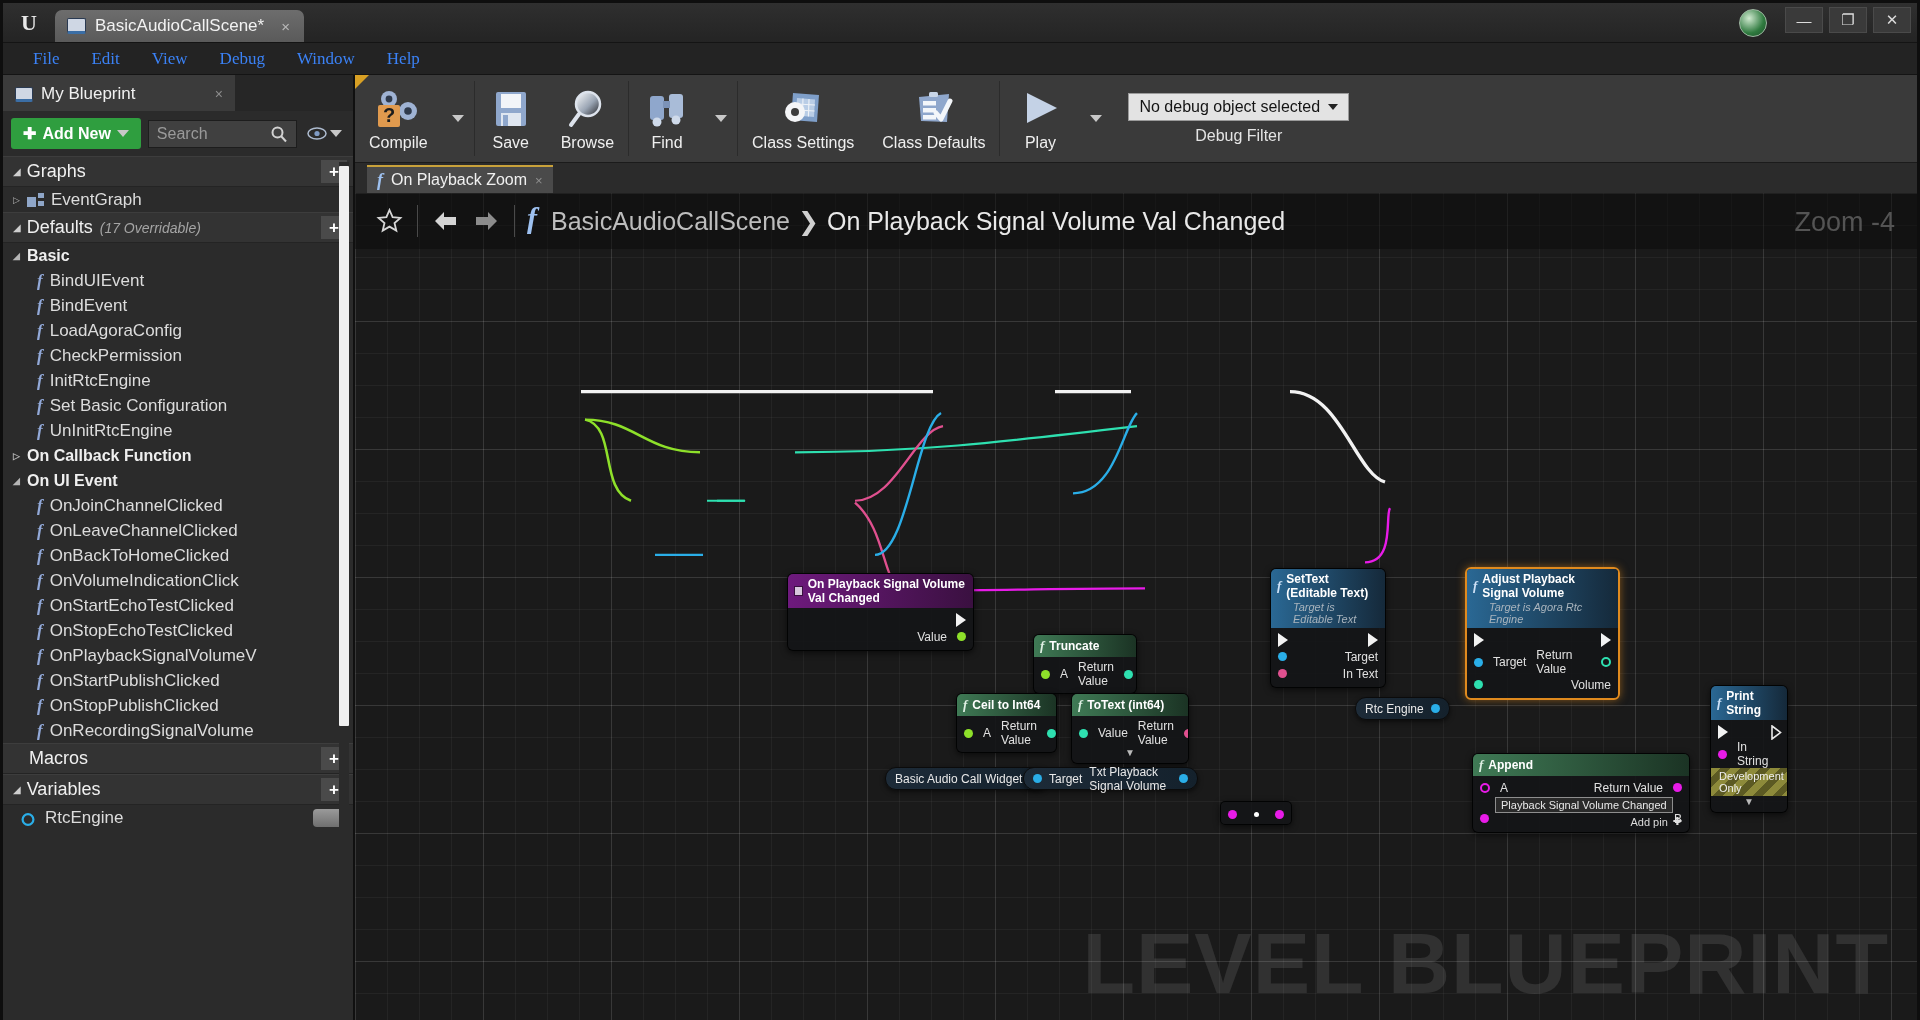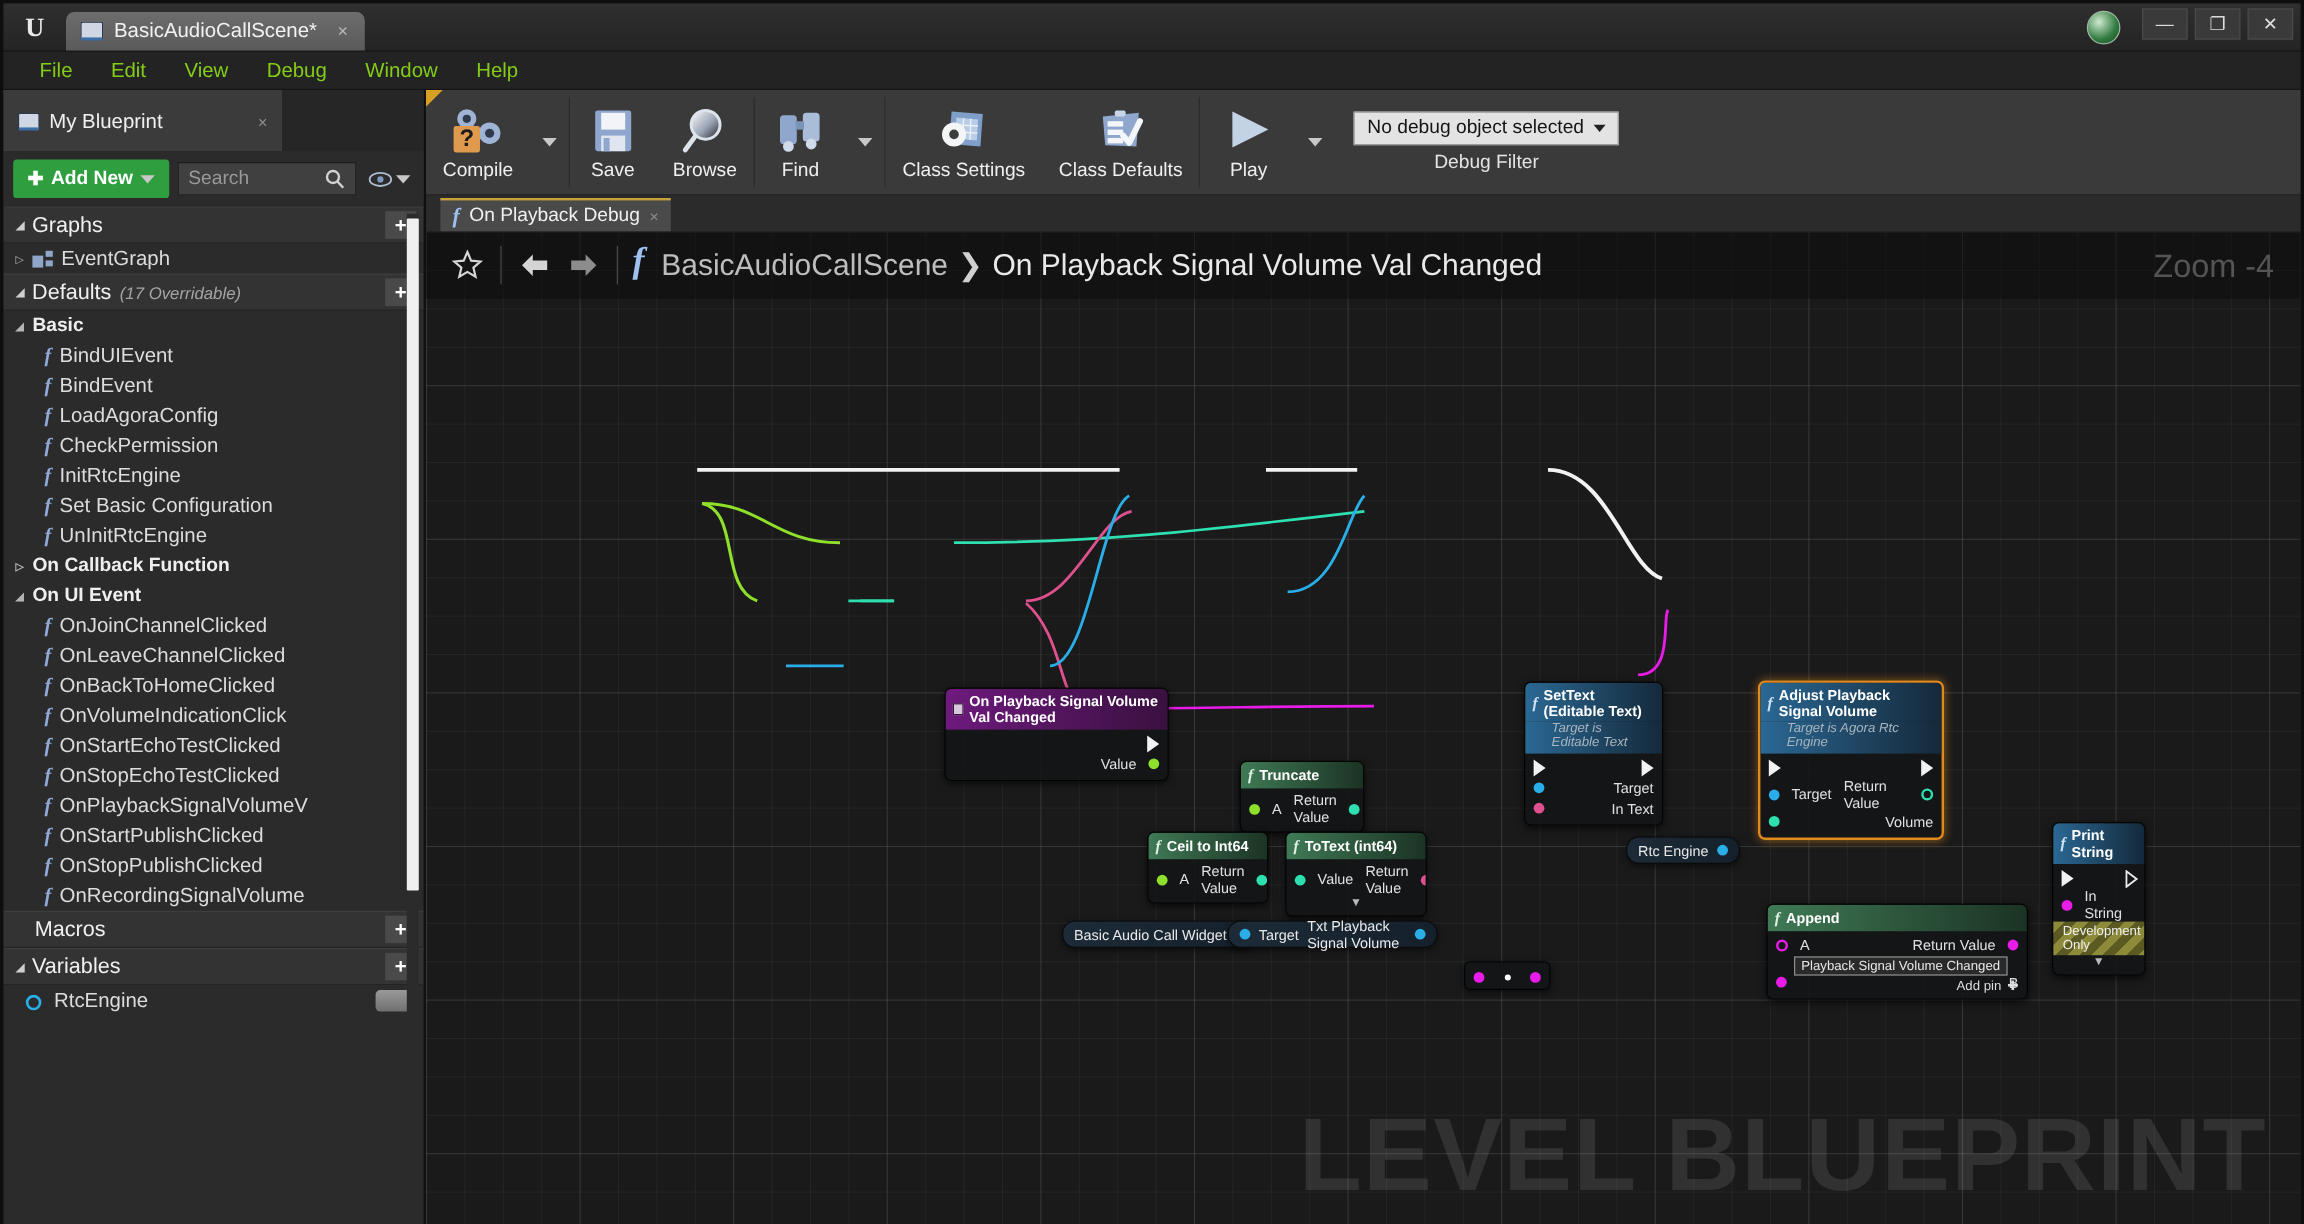--- a/index.html
+++ b/index.html
@@ -24,29 +24,29 @@
   .win-btn { width:38px; height:26px; background:#3a3a3a; color:#dcdcdc; font-size:15px;
     display:flex; align-items:center; justify-content:center; border:1px solid #4a4a4a; }
   .win-btn.close { background:#3a3a3a; }
   .globe { position:absolute; right:150px; top:6px; width:28px; height:28px; border-radius:50%;
     background:radial-gradient(circle at 35% 32%, #cfe9cf, #2f7a3f 60%, #1d4f29);
     border:1px solid #9fb9a3; }
 
   
   .menubar { height:32px; background:#232323; display:flex; align-items:center; padding-left:14px;
     border-bottom:1px solid #141414; }
-  .menubar .mi { padding:0 16px; font-size:17px; color:#84cc16; line-height:32px; }
+  .menubar .mi { padding:0 16px; font-size:17px; color:#3b82f6; line-height:32px;font-family:Liberation Serif, serif; }
 
   
   .body { position:relative; height:948px; display:flex; }
 
   
   .leftpanel { width:352px; background:#2b2b2b; border-right:2px solid #101010;
     display:flex; flex-direction:column; }
-  .mb-tab { height:51px; background:#3b3b3b; display:flex; align-items:center; gap:8px;
+  .mb-tab { height:36px; background:#3b3b3b; display:flex; align-items:center; gap:8px;
     padding:0 12px; width:232px; border-top:2px solid #3b3b3b; }
   .mb-tab .bookicon { width:18px; height:15px; background:#cfd7e4; border:1px solid #2a3a52;
     border-bottom:3px solid #3b6ea5; border-radius:2px; }
   .mb-tab span.lbl { font-size:17px; color:#f0f0f0; }
   .mb-tab .x { margin-left:auto; color:#8d8d8d; font-size:14px; }
   .mb-tabrow { background:#262626; display:flex; }
 
   .mb-toolrow { display:flex; align-items:center; gap:7px; padding:7px 8px; background:#2b2b2b; }
   .addnew { background:#2f9e3f; color:#fff; font-size:16px; font-weight:bold; border-radius:3px;
     padding:6px 12px; display:flex; align-items:center; gap:6px; }
@@ -487,21 +487,21 @@
             <span>No debug object selected</span>
             <span style="border-left:5px solid transparent;border-right:5px solid transparent;border-top:6px solid #222"></span>
           </div>
           <div class="debug-lbl">Debug Filter</div>
         </div>
       </div>
 
       <div class="graphtabs">
         <div class="gtab">
           <span class="fxi">f</span>
-          <span>On Playback Debug</span>
+          <span>On Playback Zoom</span>
           <span class="x">×</span>
         </div>
       </div>
 
       <div class="graph">
         <div class="grid"></div>
 
         <div class="watermark">LEVEL BLUEPRINT</div>
 
         <div class="breadcrumb">

